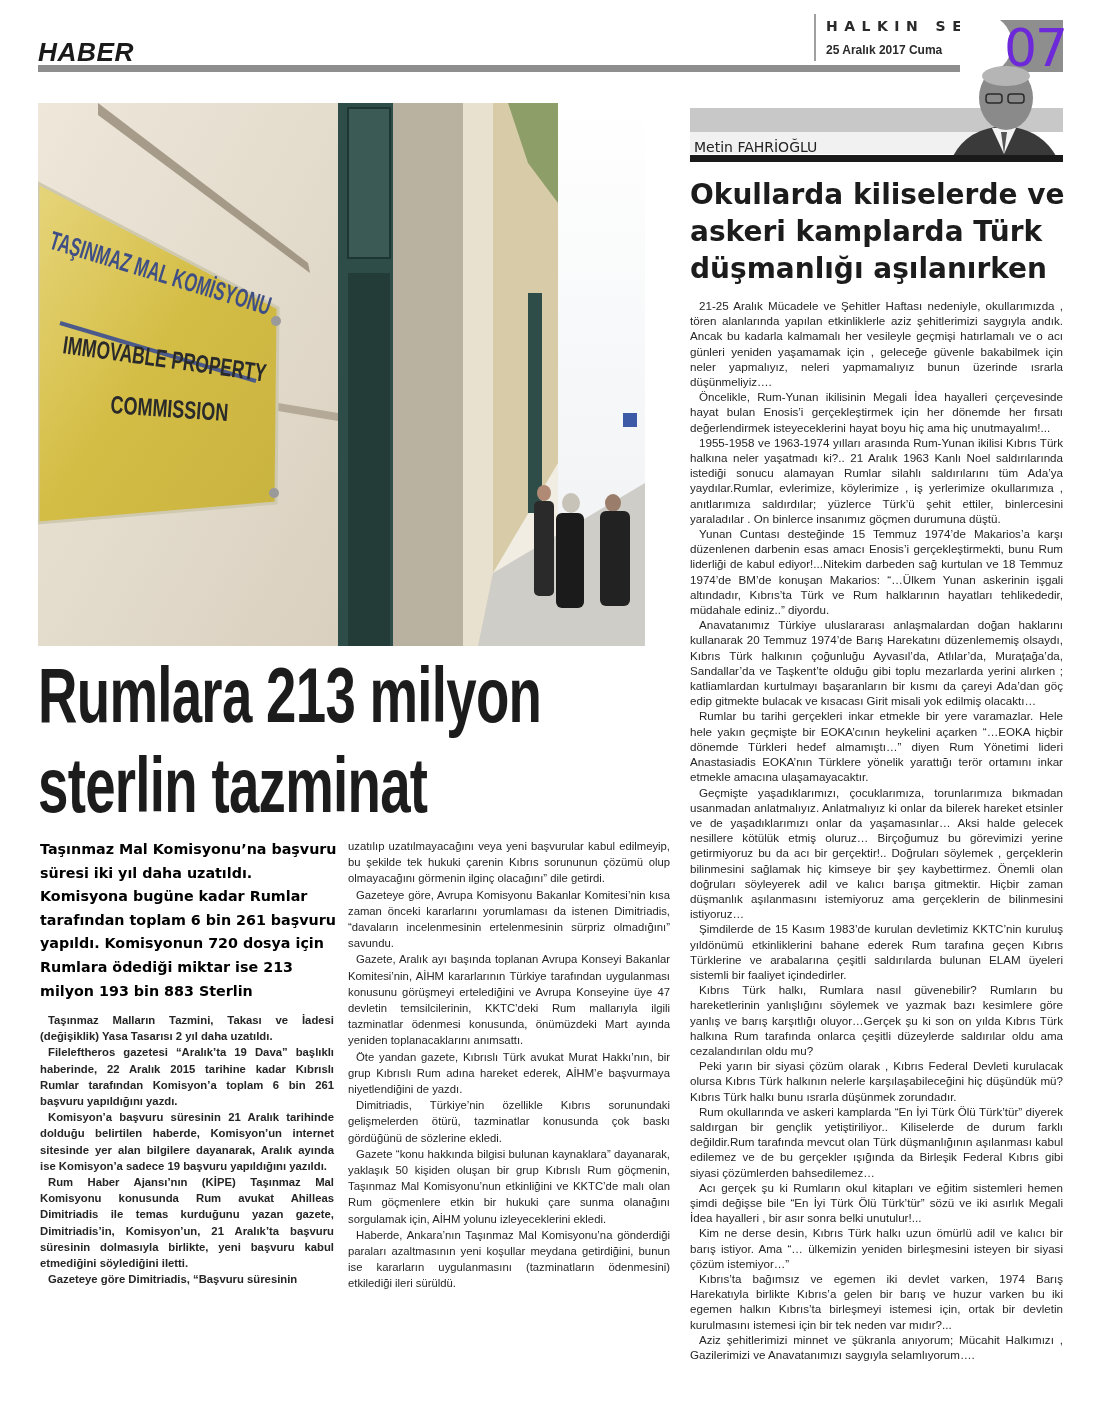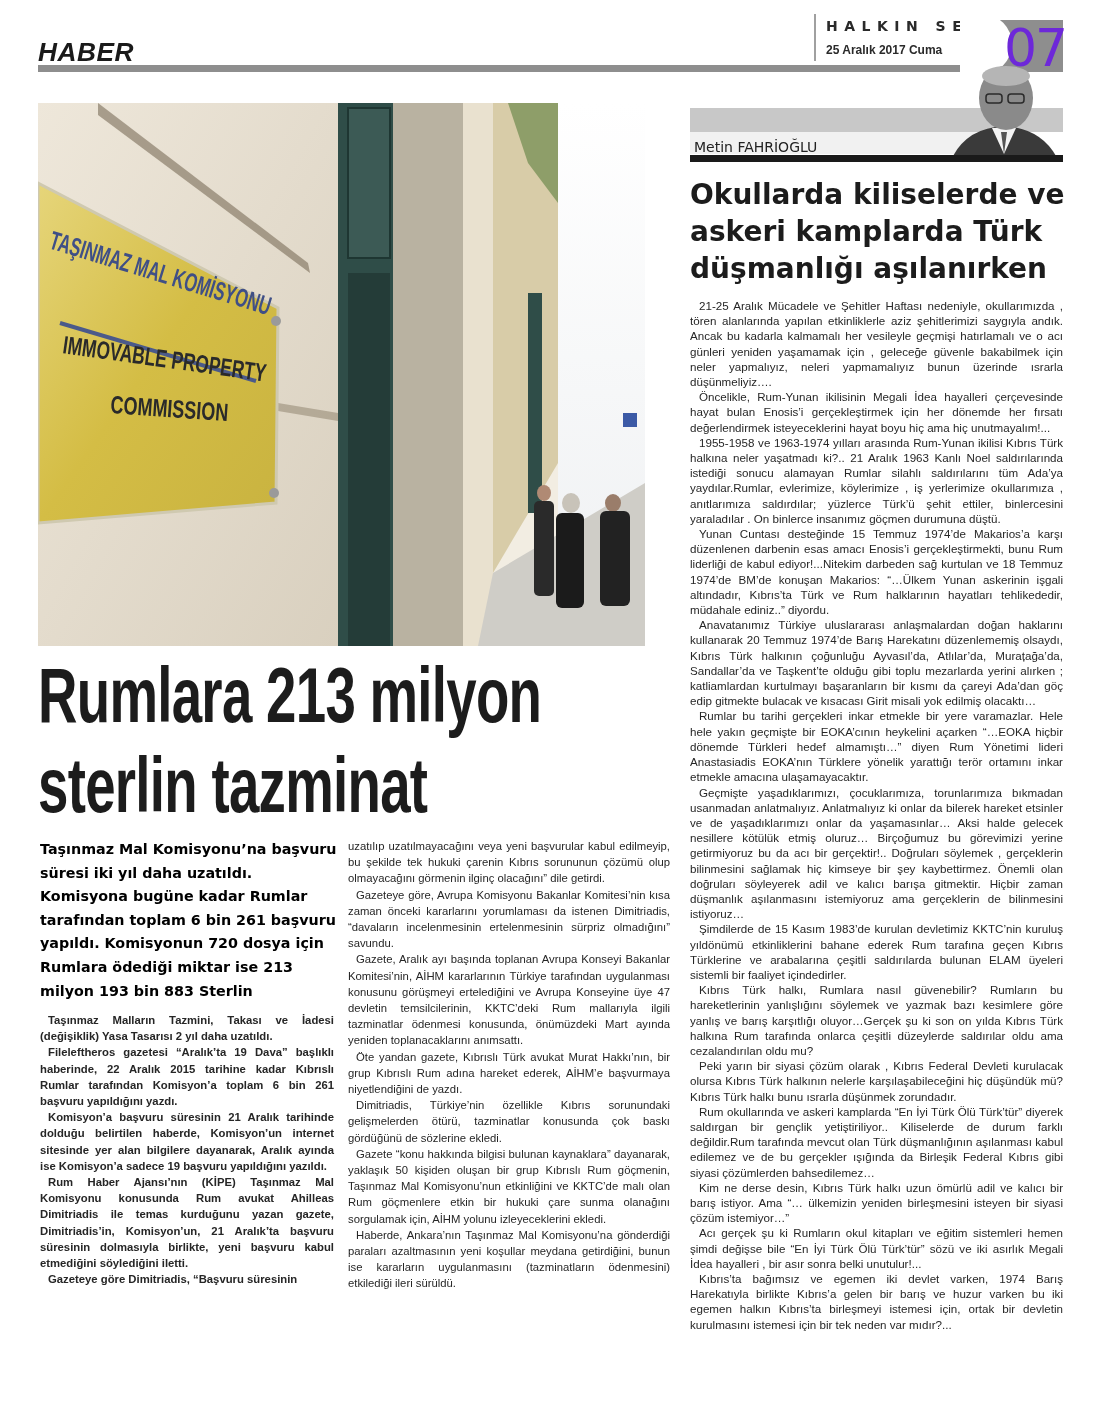--- a/index.html
+++ b/index.html
@@ -218,16 +218,17 @@
   <p>Öncelikle, Rum-Yunan ikilisinin Megali İdea hayalleri çerçevesinde hayat bulan Enosis’i gerçekleştirmek için  her dönemde her fırsatı değerlendirmek  isteyeceklerini  hayat  boyu    hiç  ama  hiç unutmayalım!...</p>
   <p>1955-1958 ve 1963-1974 yılları arasında  Rum-Yunan ikilisi  Kıbrıs Türk halkına neler  yaşatmadı ki?.. 21 Aralık 1963  Kanlı Noel saldırılarında istediği sonucu alamayan Rumlar  silahlı saldırılarını tüm Ada’ya yaydılar.Rumlar, evlerimize, köylerimize , iş yerlerimize okullarımıza , anıtlarımıza  saldırdılar; yüzlerce  Türk’ü şehit ettiler, binlercesini yaraladılar . On binlerce insanımız  göçmen durumuna düştü.</p>
   <p>Yunan Cuntası desteğinde  15 Temmuz 1974’de Makarios’a karşı düzenlenen darbenin esas amacı Enosis’i  gerçekleştirmekti, bunu Rum liderliği de kabul ediyor!...Nitekim darbeden sağ kurtulan  ve 18 Temmuz 1974’de BM’de konuşan Makarios: “…Ülkem Yunan askerinin  işgali altındadır, Kıbrıs’ta Türk ve Rum halklarının hayatları tehlikededir, müdahale ediniz..”  diyordu.</p>
   <p>Anavatanımız Türkiye  uluslararası anlaşmalardan doğan haklarını kullanarak 20 Temmuz 1974’de Barış Harekatını düzenlememiş olsaydı, Kıbrıs Türk halkının çoğunluğu  Ayvasıl’da, Atlılar’da, Murațağa’da, Sandallar’da ve Taşkent’te  olduğu gibi toplu mezarlarda yerini alırken ; katliamlardan  kurtulmayı başaranların bir kısmı da çareyi Ada’dan göç edip gitmekte  bulacak ve kısacası Girit misali yok edilmiş olacaktı…</p>
   <p> Rumlar bu tarihi gerçekleri  inkar etmekle bir yere varamazlar. Hele hele yakın geçmişte bir EOKA’cının  heykelini açarken “…EOKA hiçbir dönemde  Türkleri hedef almamıştı…” diyen Rum Yönetimi lideri Anastasiadis  EOKA’nın Türklere yönelik yarattığı terör ortamını inkar etmekle amacına ulaşamayacaktır.</p>
   <p>Geçmişte yaşadıklarımızı, çocuklarımıza, torunlarımıza bıkmadan usanmadan anlatmalıyız. Anlatmalıyız ki onlar da bilerek hareket etsinler ve de yaşadıklarımızı onlar da yaşamasınlar…  Aksi halde gelecek nesillere  kötülük etmiş oluruz… Birçoğumuz bu görevimizi yerine getirmiyoruz bu da acı bir gerçektir!..  Doğruları söylemek  , gerçeklerin bilinmesini sağlamak hiç kimseye  bir şey kaybettirmez. Önemli olan   doğruları söyleyerek adil ve kalıcı barışa gitmektir. Hiçbir zaman düşmanlık aşılanmasını istemiyoruz  ama gerçeklerin de bilinmesini istiyoruz…</p>
   <p>Şimdilerde de  15 Kasım 1983’de kurulan devletimiz KKTC’nin kuruluş yıldönümü  etkinliklerini bahane ederek Rum tarafına geçen Kıbrıs Türklerine ve arabalarına çeşitli saldırılarda bulunan ELAM üyeleri sistemli bir  faaliyet içindedirler.</p>
   <p>Kıbrıs Türk halkı, Rumlara  nasıl güvenebilir? Rumların bu hareketlerinin yanlışlığını söylemek ve yazmak bazı kesimlere göre yanlış  ve barış karşıtlığı oluyor…Gerçek şu ki son on yılda Kıbrıs Türk halkına Rum tarafında  onlarca çeşitli düzeylerde saldırılar oldu  ama cezalandırılan oldu mu?</p>
   <p>Peki yarın  bir siyasi çözüm olarak , Kıbrıs Federal Devleti kurulacak olursa  Kıbrıs Türk halkının  nelerle  karşılaşabileceğini hiç düşündük mü? Kıbrıs Türk halkı bunu ısrarla  düşünmek zorundadır.</p>
   <p>Rum okullarında ve askeri kamplarda “En İyi Türk Ölü Türk’tür” diyerek  saldırgan bir  gençlik  yetiştiriliyor.. Kiliselerde de durum farklı değildir.Rum tarafında   mevcut olan   Türk düşmanlığının aşılanması kabul edilemez ve de bu gerçekler ışığında da  Birleşik Federal Kıbrıs gibi siyasi çözümlerden bahsedilemez…</p>
+  <p>Acı gerçek şu ki Rumların okul kitapları ve eğitim sistemleri hemen şimdi değişse bile  “En İyi Türk Ölü Türk’tür” sözü ve iki asırlık  Megali İdea hayalleri ,  bir asır sonra belki unutulur!...</p>
   <p>Kim ne derse desin, Kıbrıs Türk halkı uzun ömürlü adil ve kalıcı bir barış istiyor. Ama “… ülkemizin  yeniden birleşmesini isteyen bir siyasi çözüm istemiyor…”</p>
-  <p>Acı gerçek şu ki Rumların okul kitapları ve eğitim sistemleri hemen şimdi değişse bile  “En İyi Türk Ölü Türk’tür” sözü ve iki asırlık  Megali İdea hayalleri ,  bir asır sonra belki unutulur!...</p>
   <p>Kıbrıs’ta bağımsız   ve egemen iki devlet varken, 1974 Barış Harekatıyla birlikte Kıbrıs’a gelen bir barış ve huzur varken bu iki egemen halkın  Kıbrıs’ta  birleşmeyi istemesi için,  ortak bir devletin kurulmasını  istemesi için  bir tek neden var mıdır?...</p>
+  <p>Aziz şehitlerimizi minnet ve şükranla   anıyorum;    Mücahit Halkımızı  , Gazilerimizi ve  Anavatanımızı saygıyla selamlıyorum….</p>
 </div>
 
 </body></html>

